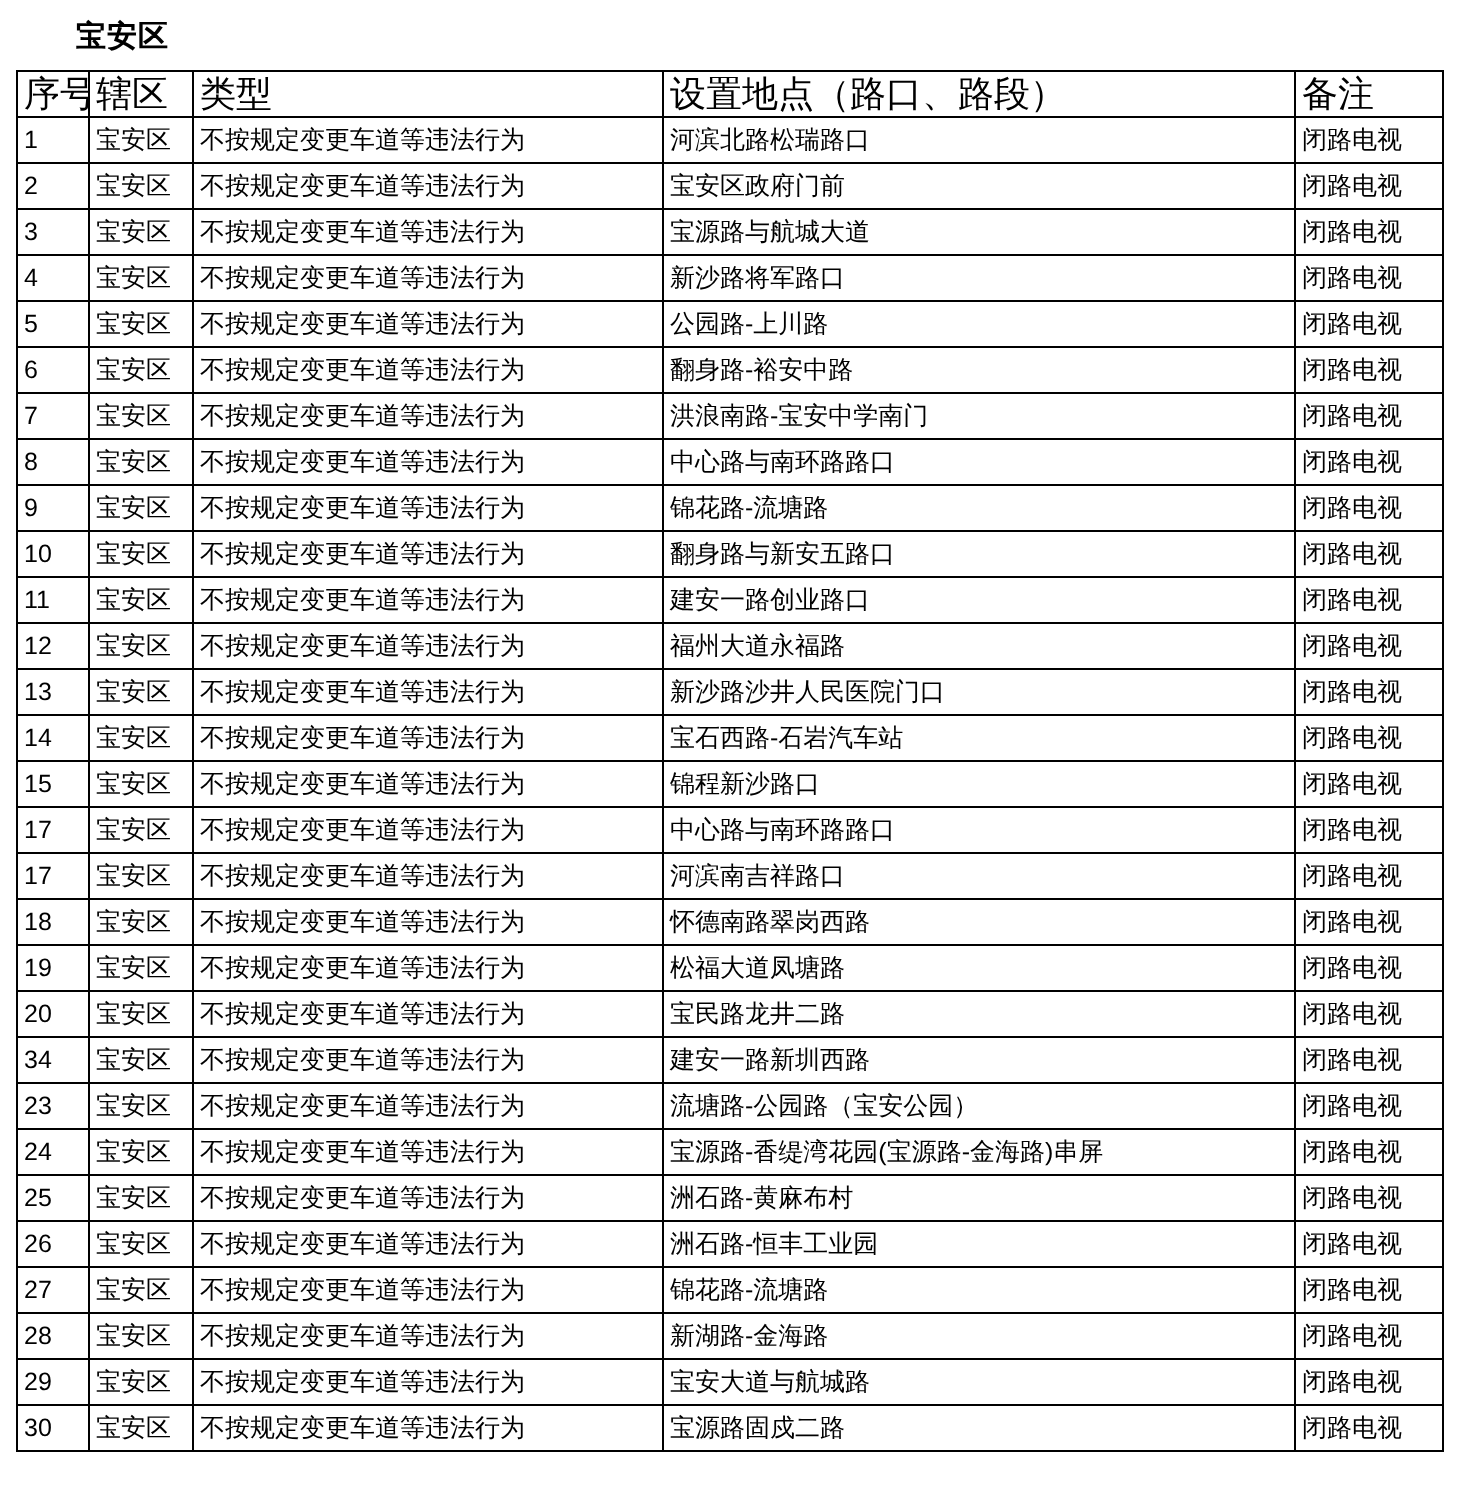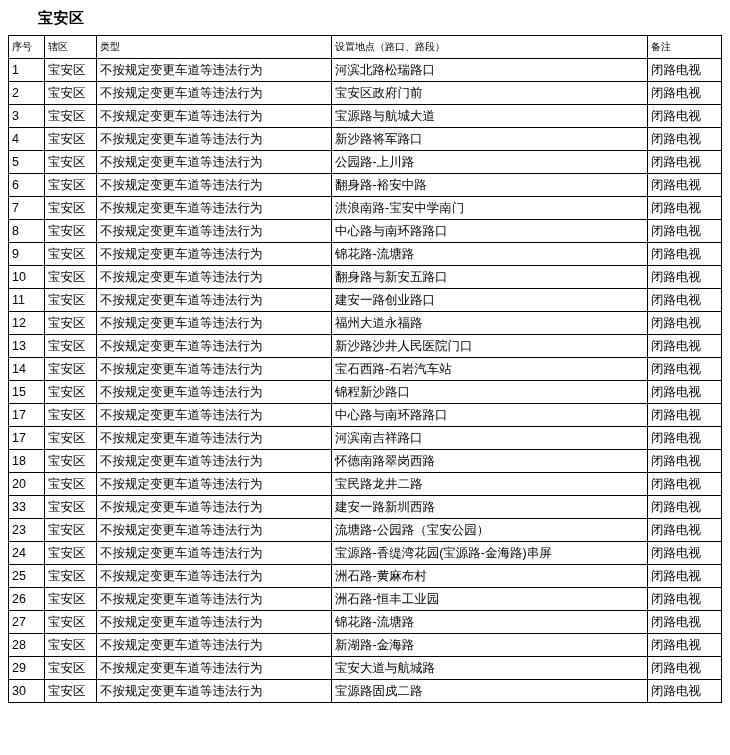--- a/index.html
+++ b/index.html
@@ -38,21 +38,21 @@
     font-weight: normal;
     text-align: left;
     padding: 2px 3px 2px 3px;
     height: 18px;
     line-height: 16px;
     vertical-align: middle;
     white-space: nowrap;
     overflow: hidden;
   }
   table.data-table th {
-    font-size: 10px;
+    font-size: 18px;
   }
   col.c-idx   { width: 36px; }
   col.c-dist  { width: 52px; }
   col.c-type  { width: 235px; }
   col.c-place { width: 316px; }
   col.c-note  { width: 74px; }
 </style>
 </head>
 <body>
 
@@ -197,28 +197,35 @@
           <td>闭路电视</td>
         </tr>
         <tr>
           <td>18</td>
           <td>宝安区</td>
           <td>不按规定变更车道等违法行为</td>
           <td>怀德南路翠岗西路</td>
           <td>闭路电视</td>
         </tr>
         <tr>
+          <td>19</td>
+          <td>宝安区</td>
+          <td>不按规定变更车道等违法行为</td>
+          <td>松福大道凤塘路</td>
+          <td>闭路电视</td>
+        </tr>
+        <tr>
           <td>20</td>
           <td>宝安区</td>
           <td>不按规定变更车道等违法行为</td>
           <td>宝民路龙井二路</td>
           <td>闭路电视</td>
         </tr>
         <tr>
-          <td>33</td>
+          <td>34</td>
           <td>宝安区</td>
           <td>不按规定变更车道等违法行为</td>
           <td>建安一路新圳西路</td>
           <td>闭路电视</td>
         </tr>
         <tr>
           <td>23</td>
           <td>宝安区</td>
           <td>不按规定变更车道等违法行为</td>
           <td>流塘路-公园路（宝安公园）</td>

